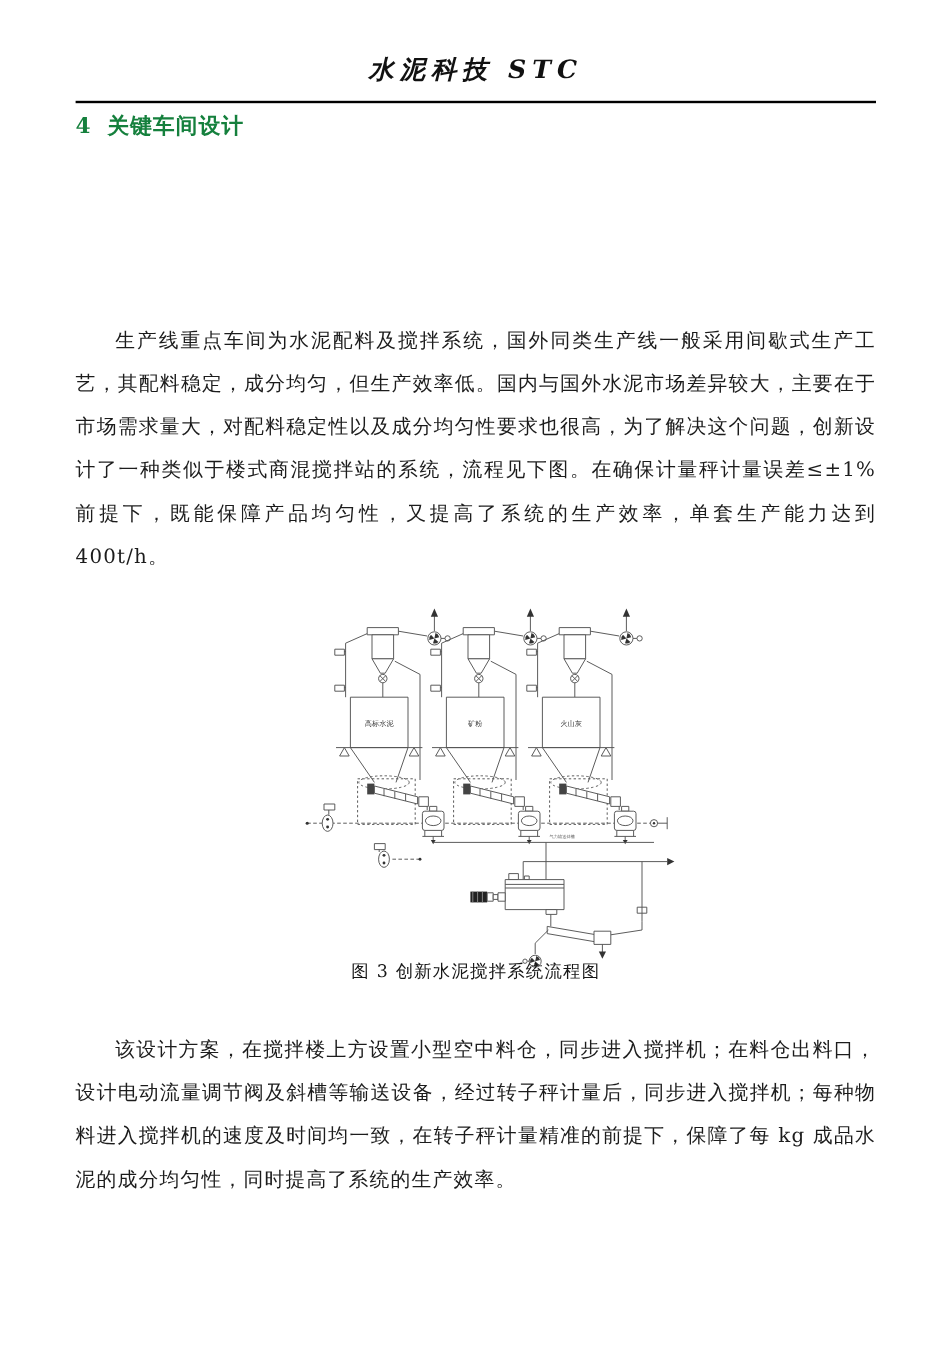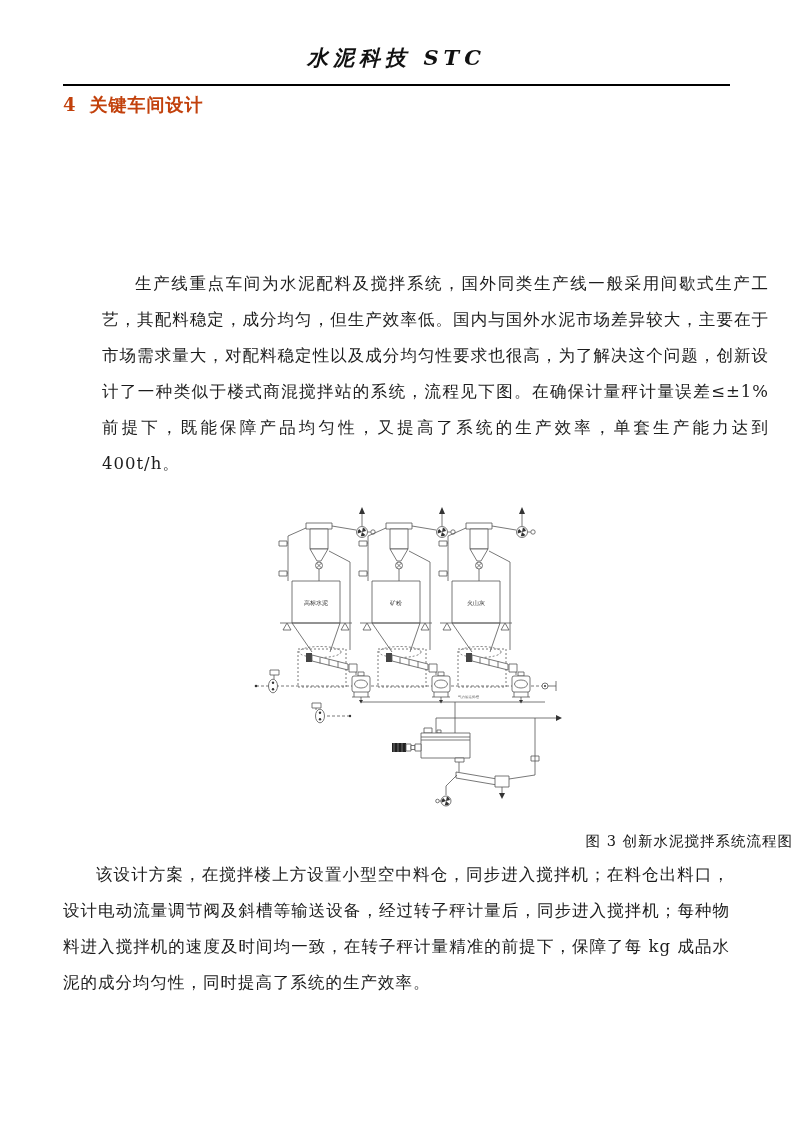--- a/index.html
+++ b/index.html
@@ -16,35 +16,35 @@
     text-align:center;
     font-size:21px;font-style:italic;font-weight:600;
     letter-spacing:5px;color:#111;
   }
   .header-rule{
     position:absolute;top:84px;left:63px;width:667px;height:2px;
     background:#000;
   }
   .section-heading{
     position:absolute;top:93px;left:63px;
-    font-size:18px;font-weight:bold;color:#c2410c;
+    font-size:18px;font-weight:bold;color:#15803d;
     letter-spacing:1px;
   }
   .section-heading .num{margin-right:14px;letter-spacing:0;}
   .body-text{
     position:absolute;left:63px;width:667px;margin:0;
     font-size:16.5px;line-height:36px;letter-spacing:1px;
     text-align:justify;text-indent:2em;color:#1c1c1c;
   }
   .p1{top:122px;}
-  .p2{top:266px;margin-left:39px;}
+  .p2{top:266px;}
   .p3{top:857px;}
   .figure-caption{
-    position:absolute;top:832px;left:0;width:100%;
-    text-align:right;font-size:14.5px;color:#161616;letter-spacing:1px;
+    position:absolute;top:800px;left:0;width:100%;
+    text-align:center;font-size:14.5px;color:#161616;letter-spacing:1px;
   }
   .diagram{position:absolute;top:500px;left:248px;}
   .diagram *{vector-effect:non-scaling-stroke;}
   .footer-line-wrap{position:absolute;top:1033px;left:63px;width:667px;height:10px;}
   .footer-page{
     position:absolute;top:1042px;left:0;width:100%;text-align:center;
     font-family:"Liberation Sans","DejaVu Sans",sans-serif;font-size:16px;color:#111;
   }
   .footer-issue{
     position:absolute;top:1042px;left:63px;width:667px;text-align:right;

